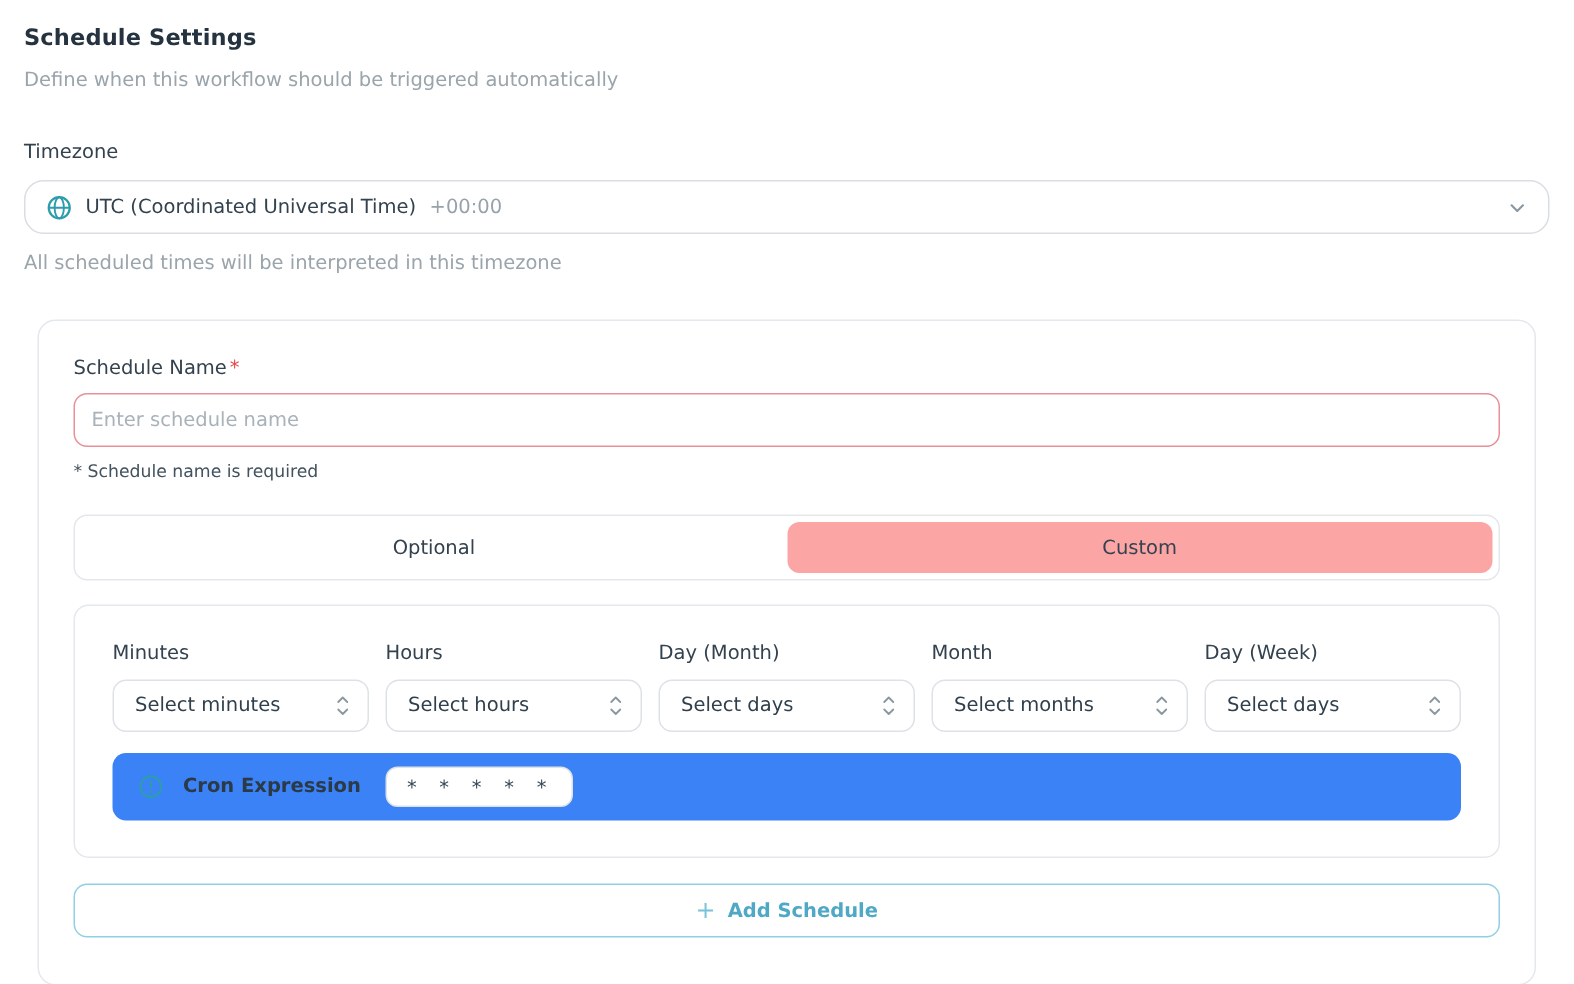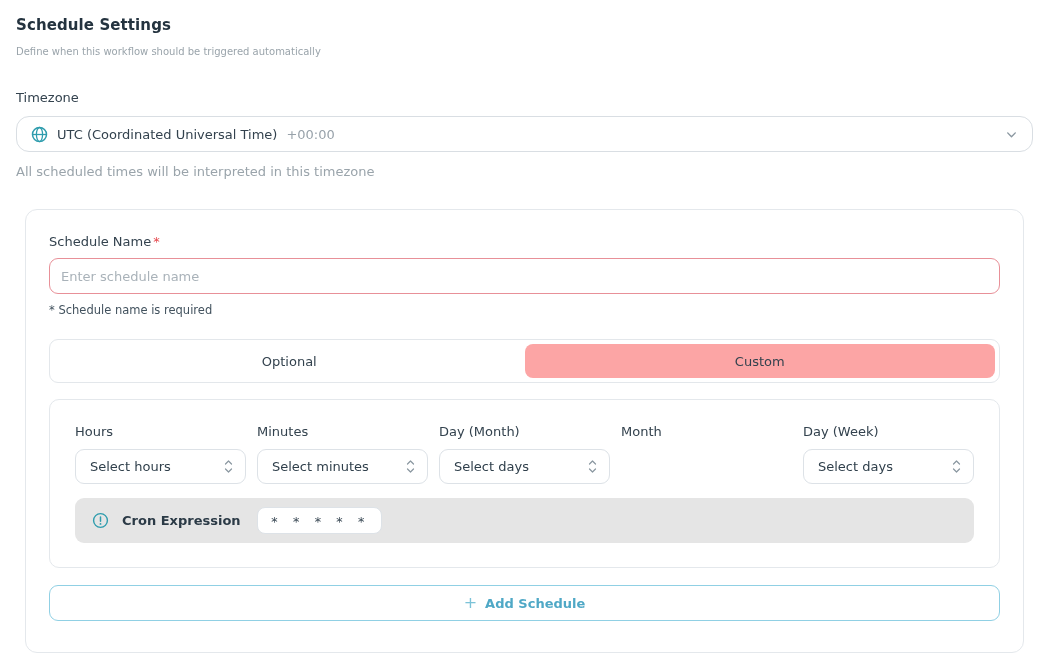--- a/index.html
+++ b/index.html
@@ -2,21 +2,21 @@
 <html><head>
 <meta charset="utf-8">
 <style>
   * { margin: 0; padding: 0; box-sizing: border-box; }
   html, body { width: 1049px; height: 656px; background: #ffffff; overflow: hidden; }
   body { font-family: "DejaVu Sans", "Liberation Sans", sans-serif; color: #2b3a46; }
   .page { padding: 16px; }
 
   
   .title { font-size: 15px; font-weight: 700; color: #24333f; letter-spacing: .1px; }
-  .subtitle { margin-top: 12px; font-size: 10px; color: #9aa4ab; }
+  .subtitle { margin-top: 12px; font-size: 13px; color: #9aa4ab; }
 
   
   .tz-label { margin-top: 33px; font-size: 13px; color: #33424e; font-weight: 500; }
   .tz-select {
     margin-top: 11px; height: 36px; width: 1017px;
     border: 1px solid #d9dee3; border-radius: 13px; background: #fff;
     display: flex; align-items: center; padding: 0 14px; cursor: pointer;
   }
   .tz-select .globe { display: flex; align-items: center; margin-right: 9px; }
   .tz-name { font-size: 13px; color: #33424e; }
@@ -64,21 +64,21 @@
   .cron-col { flex: 1; }
   .cron-col-label { font-size: 13px; color: #33424e; font-weight: 500; margin-bottom: 10px; }
   .select-box {
     height: 35px; border: 1px solid #dde2e7; border-radius: 9px; background: #fff;
     display: flex; align-items: center; padding: 0 12px 0 14px; cursor: pointer;
   }
   .select-box .sel-text { font-size: 13px; color: #2f3f4b; font-weight: 500; }
   .select-box .updown { margin-left: auto; display: flex; align-items: center; }
 
   .cron-expr-bar {
-    margin-top: 14px; height: 45px; background: #e5e5e5; border-radius: 9px;
+    margin-top: 14px; height: 45px; background: #3b82f6; border-radius: 9px;
     display: flex; align-items: center; padding: 0 17px;
   }
   .cron-expr-bar .info { display: flex; align-items: center; margin-right: 13px; }
   .cron-expr-label { font-size: 13px; font-weight: 600; color: #2b3a46; margin-right: 16px; }
   .cron-expr-value {
     background: #fff; border: 1px solid #dde2e7; border-radius: 8px;
     padding: 6px 13px 4px 13px; font-family: "DejaVu Sans Mono", "Liberation Mono", monospace;
     font-size: 13px; color: #3a4955; letter-spacing: 3px; white-space: nowrap;
   }
 
@@ -140,60 +140,69 @@
       </div>
       <div class="tab active">
         <span>Custom</span>
       </div>
     </div>
 
     <div class="cron-card">
       <div class="cron-cols">
 
         <div class="cron-col">
+          <div class="cron-col-label">Minutes</div>
+          <div class="select-box">
+            <span class="sel-text">Select minutes</span>
+            <span class="updown">
+              <svg width="9" height="15" viewBox="0 0 9 15" fill="none">
+                <path d="M1.5 5 L4.5 2 L7.5 5" stroke="#8a97a0" stroke-width="1.2" stroke-linecap="round" stroke-linejoin="round"></path>
+                <path d="M1.5 10 L4.5 13 L7.5 10" stroke="#8a97a0" stroke-width="1.2" stroke-linecap="round" stroke-linejoin="round"></path>
+              </svg>
+            </span>
+          </div>
+        </div>
+
+        <div class="cron-col">
           <div class="cron-col-label">Hours</div>
           <div class="select-box">
             <span class="sel-text">Select hours</span>
             <span class="updown">
               <svg width="9" height="15" viewBox="0 0 9 15" fill="none">
                 <path d="M1.5 5 L4.5 2 L7.5 5" stroke="#8a97a0" stroke-width="1.2" stroke-linecap="round" stroke-linejoin="round"></path>
                 <path d="M1.5 10 L4.5 13 L7.5 10" stroke="#8a97a0" stroke-width="1.2" stroke-linecap="round" stroke-linejoin="round"></path>
               </svg>
             </span>
           </div>
         </div>
 
         <div class="cron-col">
-          <div class="cron-col-label">Minutes</div>
-          <div class="select-box">
-            <span class="sel-text">Select minutes</span>
-            <span class="updown">
-              <svg width="9" height="15" viewBox="0 0 9 15" fill="none">
-                <path d="M1.5 5 L4.5 2 L7.5 5" stroke="#8a97a0" stroke-width="1.2" stroke-linecap="round" stroke-linejoin="round"></path>
-                <path d="M1.5 10 L4.5 13 L7.5 10" stroke="#8a97a0" stroke-width="1.2" stroke-linecap="round" stroke-linejoin="round"></path>
-              </svg>
-            </span>
-          </div>
-        </div>
-
-        <div class="cron-col">
           <div class="cron-col-label">Day (Month)</div>
           <div class="select-box">
             <span class="sel-text">Select days</span>
             <span class="updown">
               <svg width="9" height="15" viewBox="0 0 9 15" fill="none">
                 <path d="M1.5 5 L4.5 2 L7.5 5" stroke="#8a97a0" stroke-width="1.2" stroke-linecap="round" stroke-linejoin="round"></path>
                 <path d="M1.5 10 L4.5 13 L7.5 10" stroke="#8a97a0" stroke-width="1.2" stroke-linecap="round" stroke-linejoin="round"></path>
               </svg>
             </span>
           </div>
         </div>
 
         <div class="cron-col">
           <div class="cron-col-label">Month</div>
+          <div class="select-box">
+            <span class="sel-text">Select months</span>
+            <span class="updown">
+              <svg width="9" height="15" viewBox="0 0 9 15" fill="none">
+                <path d="M1.5 5 L4.5 2 L7.5 5" stroke="#8a97a0" stroke-width="1.2" stroke-linecap="round" stroke-linejoin="round"></path>
+                <path d="M1.5 10 L4.5 13 L7.5 10" stroke="#8a97a0" stroke-width="1.2" stroke-linecap="round" stroke-linejoin="round"></path>
+              </svg>
+            </span>
+          </div>
         </div>
 
         <div class="cron-col">
           <div class="cron-col-label">Day (Week)</div>
           <div class="select-box">
             <span class="sel-text">Select days</span>
             <span class="updown">
               <svg width="9" height="15" viewBox="0 0 9 15" fill="none">
                 <path d="M1.5 5 L4.5 2 L7.5 5" stroke="#8a97a0" stroke-width="1.2" stroke-linecap="round" stroke-linejoin="round"></path>
                 <path d="M1.5 10 L4.5 13 L7.5 10" stroke="#8a97a0" stroke-width="1.2" stroke-linecap="round" stroke-linejoin="round"></path>

